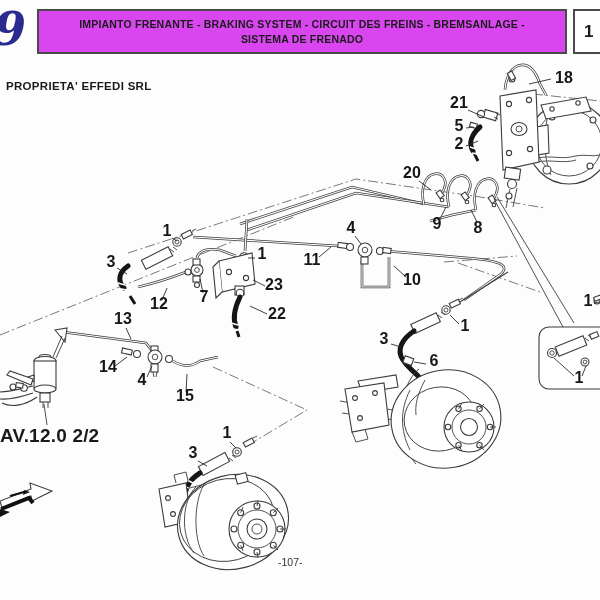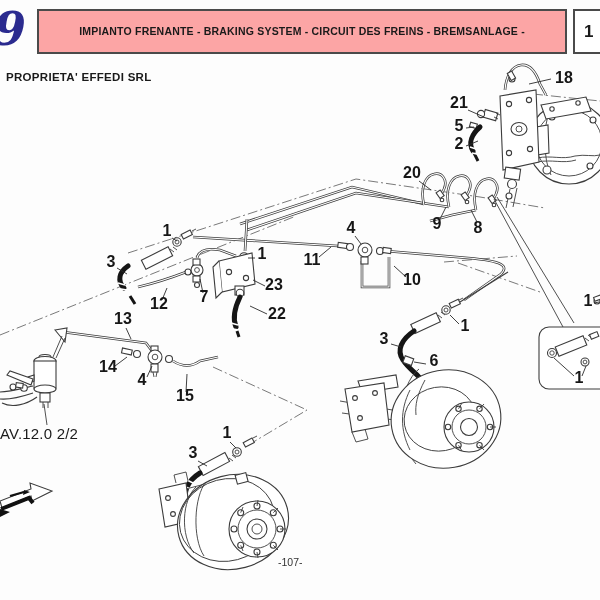--- a/index.html
+++ b/index.html
@@ -2,27 +2,27 @@
 <html><head>
 <meta charset="utf-8">
 <style>
   html,body{margin:0;padding:0;background:#fff;}
   #page{position:relative;width:600px;height:600px;background:#fdfdfd;overflow:hidden;
         font-family:"Liberation Sans",sans-serif;color:#1a1a1a;}
   
   #section-num{position:absolute;left:-6px;top:2px;font:italic bold 46px "DejaVu Serif",serif;
                color:#2b2b8f;letter-spacing:-2px;}
   #title-box{position:absolute;left:37px;top:9px;width:526px;height:41px;border:2px solid #4a4a4a;
-             display:flex;flex-direction:column;align-items:center;justify-content:center;background:#fca5a5;}
+             display:flex;flex-direction:column;align-items:center;justify-content:center;background:#d946ef;}
   #title-box .tl{font-weight:bold;font-size:10.5px;letter-spacing:.2px;line-height:15px;text-align:center;}
   #sheet-box{position:absolute;left:573px;top:9px;width:34px;height:41px;border:2px solid #4a4a4a;
              background:#fff;display:flex;align-items:center;}
   #sheet-box span{font-weight:bold;font-size:17px;padding-left:9px;}
-  #property-notice{position:absolute;left:6px;top:71px;font-weight:bold;font-size:11.5px;letter-spacing:.3px;}
-  #reference-label{position:absolute;left:0;top:425px;font-weight:normal;font-size:15px;letter-spacing:.2px;}
+  #property-notice{position:absolute;left:6px;top:80px;font-weight:bold;font-size:11.5px;letter-spacing:.3px;}
+  #reference-label{position:absolute;left:0;top:425px;font-weight:bold;font-size:19px;letter-spacing:.2px;}
   #page-num{position:absolute;left:278px;top:556px;font-size:10.5px;color:#333;}
   svg{position:absolute;left:0;top:0;}
   
   .pline{stroke:#6a6a6a;stroke-width:.9;fill:none;stroke-dasharray:10 3 2 3;}
   .pipe2{stroke:#3c3c3c;stroke-width:2.6;fill:none;}
   .pipew{stroke:#fff;stroke-width:1.1;fill:none;}
   .pipe{stroke:#3c3c3c;stroke-width:1.1;fill:none;}
   .thin{stroke:#3c3c3c;stroke-width:.9;fill:none;}
   .part{stroke:#3c3c3c;stroke-width:1.1;fill:#fff;}
   .hose{stroke:#151515;stroke-width:5;fill:none;stroke-linecap:round;}
@@ -358,20 +358,21 @@
         <line x1="230" y1="442" x2="236" y2="448" class="leader"></line>
         <text x="227" y="438" class="callout">1</text>
         <line x1="198" y1="461" x2="207" y2="466" class="leader"></line>
         <text x="193" y="458" class="callout">3</text>
       </g>
   </svg>
 
   <div id="section-num">9</div>
   <div id="title-box">
     <div class="tl">IMPIANTO FRENANTE - BRAKING SYSTEM - CIRCUIT DES FREINS - BREMSANLAGE -</div>
+    <div class="tl">SISTEMA DE FRENADO</div>
   </div>
   <div id="sheet-box">
     <span>1</span>
   </div>
   <div id="property-notice">PROPRIETA' EFFEDI SRL</div>
   <div id="reference-label">AV.12.0 2/2</div>
   <div id="page-num">-107-</div>
 </div>
 
 </body></html>

